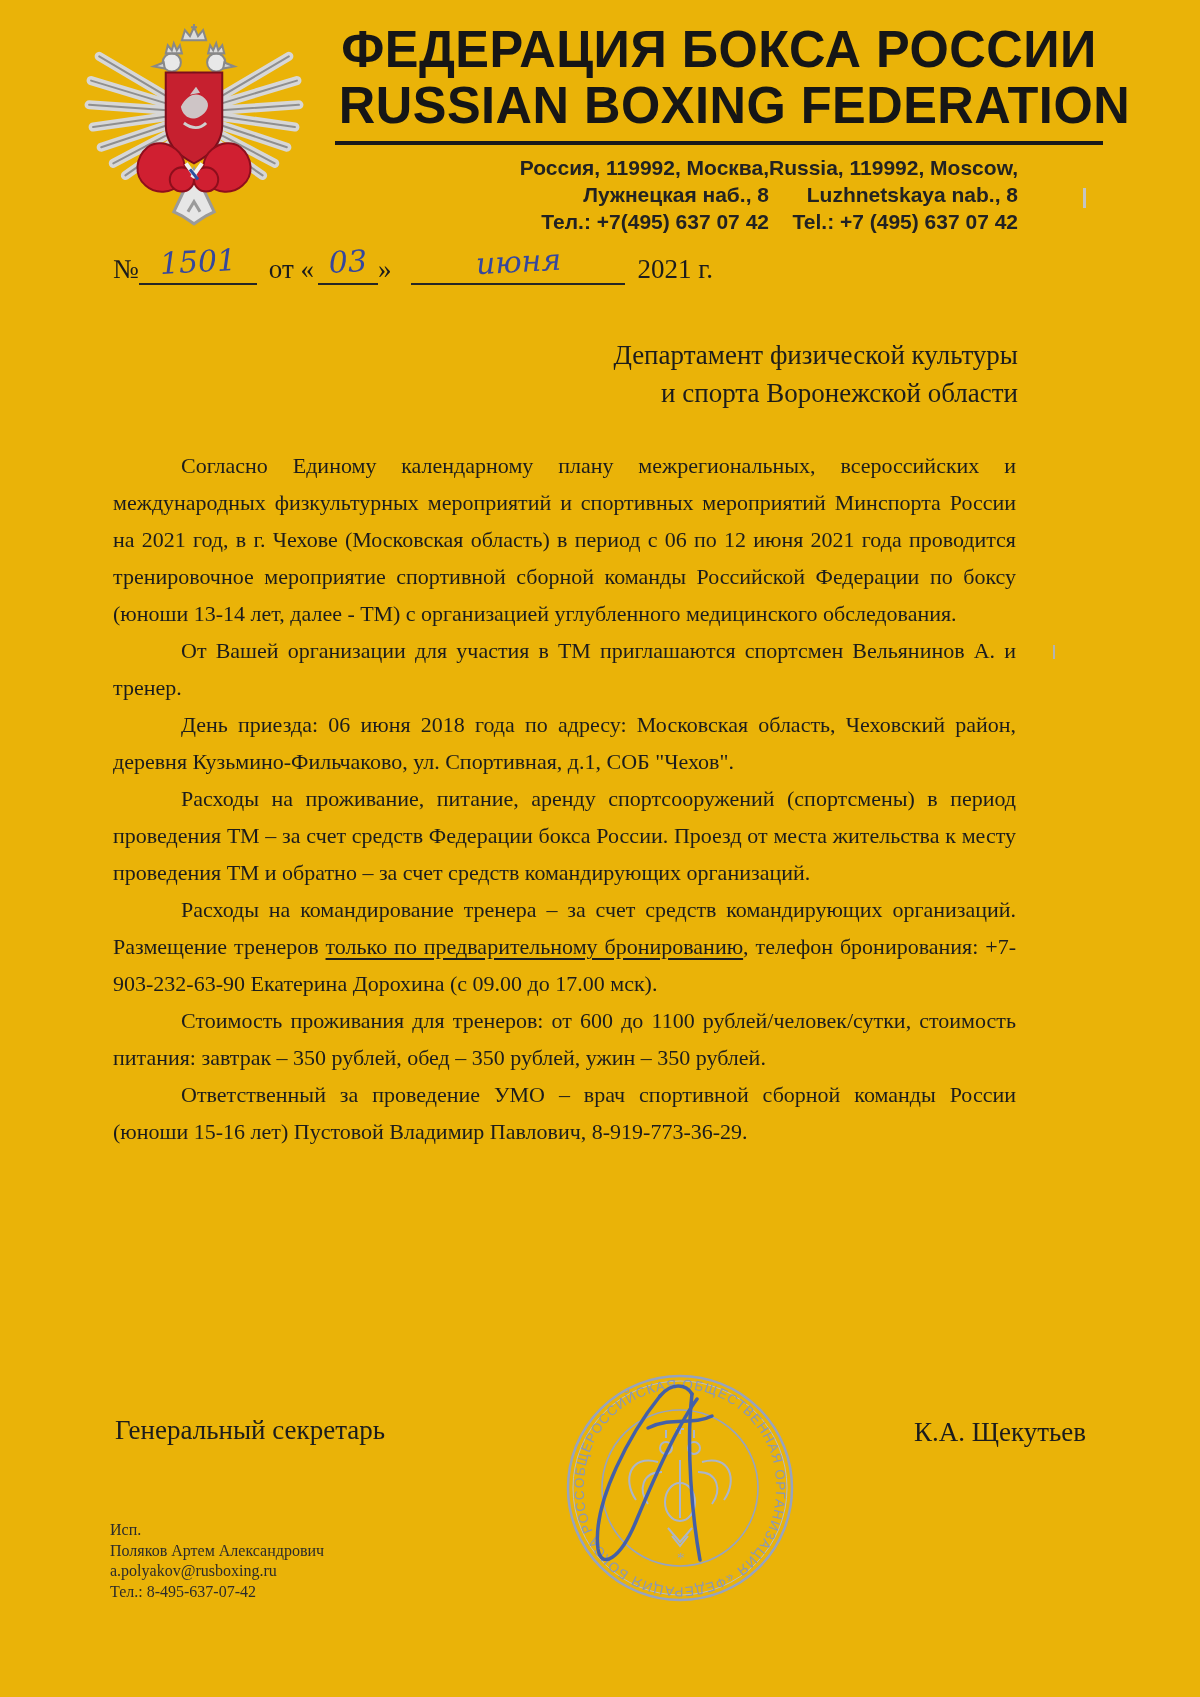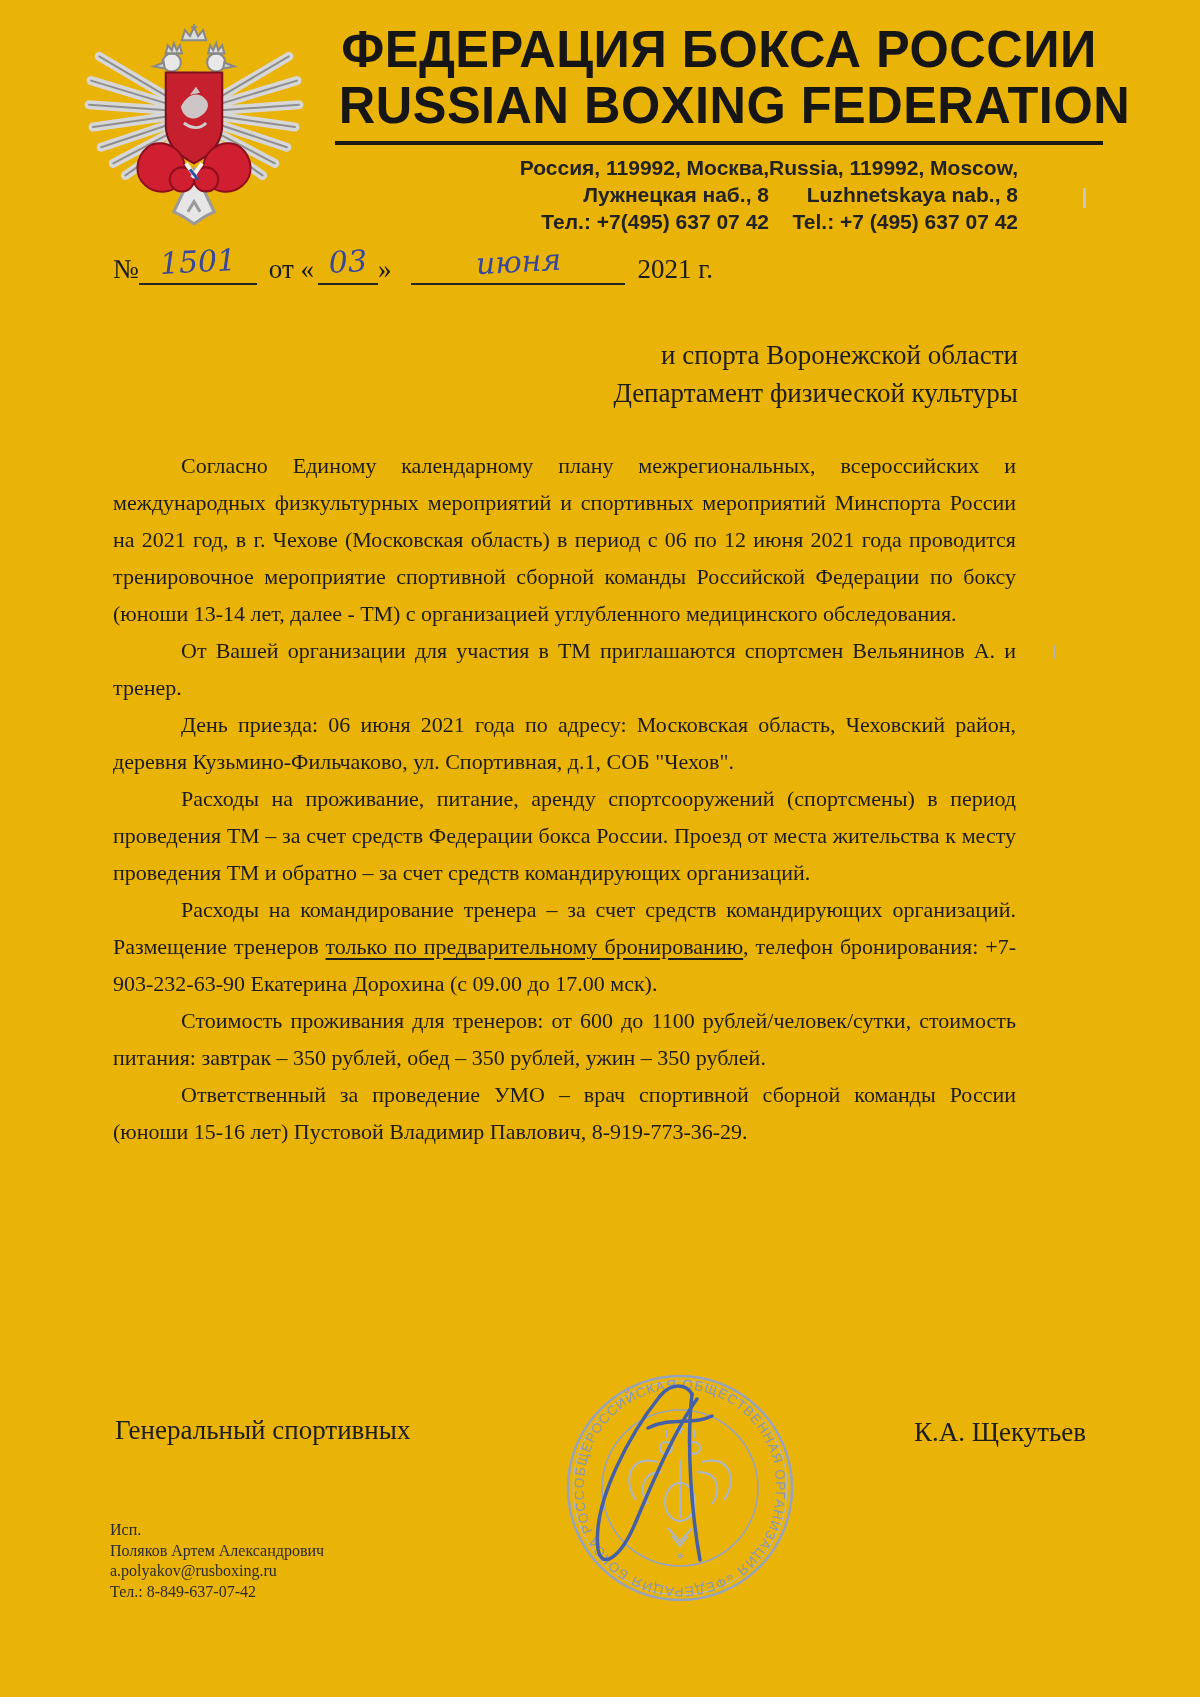--- a/index.html
+++ b/index.html
@@ -140,35 +140,35 @@
         <div>Tel.: +7 (495) 637 07 42</div>
       </div>
     </div>
   </div>
 
   <div class="ref-line">
     <span>№</span><span class="blank b1"><span class="hand">1501</span></span><span class="ref-sep">от «</span><span class="blank b2"><span class="hand">03</span></span><span>»</span><span class="blank b3"><span class="hand">июня</span></span><span class="ref-sep">2021 г.</span>
   </div>
 
   <div class="addressee">
+    <div>Департамент физической культуры</div>
     <div>и спорта Воронежской области</div>
-    <div>Департамент физической культуры</div>
   </div>
 
   <div class="body-text">
     <p class="bp">Согласно Единому календарному плану межрегиональных, всероссийских и международных физкультурных мероприятий и спортивных мероприятий Минспорта России на 2021 год, в г. Чехове (Московская область) в период с 06 по 12 июня 2021 года проводится тренировочное мероприятие спортивной сборной команды Российской Федерации по боксу (юноши 13-14 лет, далее - ТМ) с организацией углубленного медицинского обследования.</p>
     <p class="bp">От Вашей организации для участия в ТМ приглашаются спортсмен Вельянинов А. и тренер.</p>
-    <p class="bp">День приезда: 06 июня 2021 года по адресу: Московская область, Чеховский район, деревня Кузьмино-Фильчаково, ул. Спортивная, д.1, СОБ "Чехов".</p>
+    <p class="bp">День приезда: 06 июня 2018 года по адресу: Московская область, Чеховский район, деревня Кузьмино-Фильчаково, ул. Спортивная, д.1, СОБ "Чехов".</p>
     <p class="bp">Расходы на проживание, питание, аренду спортсооружений (спортсмены) в период проведения ТМ – за счет средств Федерации бокса России. Проезд от места жительства к месту проведения ТМ и обратно – за счет средств командирующих организаций.</p>
     <p class="bp"><span>Расходы на командирование тренера – за счет средств командирующих организаций. Размещение тренеров </span><span class="uline">только по предварительному бронированию</span><span>, телефон бронирования: +7-903-232-63-90 Екатерина Дорохина (с 09.00 до 17.00 мск).</span></p>
     <p class="bp">Стоимость проживания для тренеров: от 600 до 1100 рублей/человек/сутки, стоимость питания: завтрак – 350 рублей, обед – 350 рублей, ужин – 350 рублей.</p>
     <p class="bp">Ответственный за проведение УМО – врач спортивной сборной команды России (юноши 15-16 лет) Пустовой Владимир Павлович, 8-919-773-36-29.</p>
   </div>
 
-  <div class="sig-title">Генеральный спортивных</div>
+  <div class="sig-title">Генеральный секретарь</div>
   <div class="sig-name">К.А. Щекутьев</div>
 
   <svg class="stamp-wrap" width="300" height="365" viewBox="0 0 300 365" aria-hidden="true">
     <defs>
       <path id="ringPath" d="M 44,222 A 96 96 0 1 1 235.9,222 A 96 96 0 1 1 44,222"></path>
     </defs>
     <g opacity="0.9">
       <circle cx="140" cy="222" r="112" fill="none" stroke="#8ea2d6" stroke-width="2.5"></circle>
       <circle cx="140" cy="222" r="107" fill="none" stroke="#aebde3" stroke-width="1"></circle>
       <circle cx="140" cy="222" r="78" fill="none" stroke="#8ea2d6" stroke-width="1.6"></circle>
@@ -194,18 +194,18 @@
       <path d="M152,128 C146,180 152,250 160,294"></path>
       <path d="M108,162 C133,150 152,160 172,150"></path>
       <path d="M120,130 C132,116 146,118 152,128"></path>
     </g>
   </svg>
 
   <div class="footer">
     <div>Исп.</div>
     <div>Поляков Артем Александрович</div>
     <div>a.polyakov@rusboxing.ru</div>
-    <div>Тел.: 8-849-637-07-42</div>
+    <div>Тел.: 8-495-637-07-42</div>
   </div>
 
   <div class="art art1"></div>
   <div class="art art2"></div>
 </div>
 
 </body></html>

